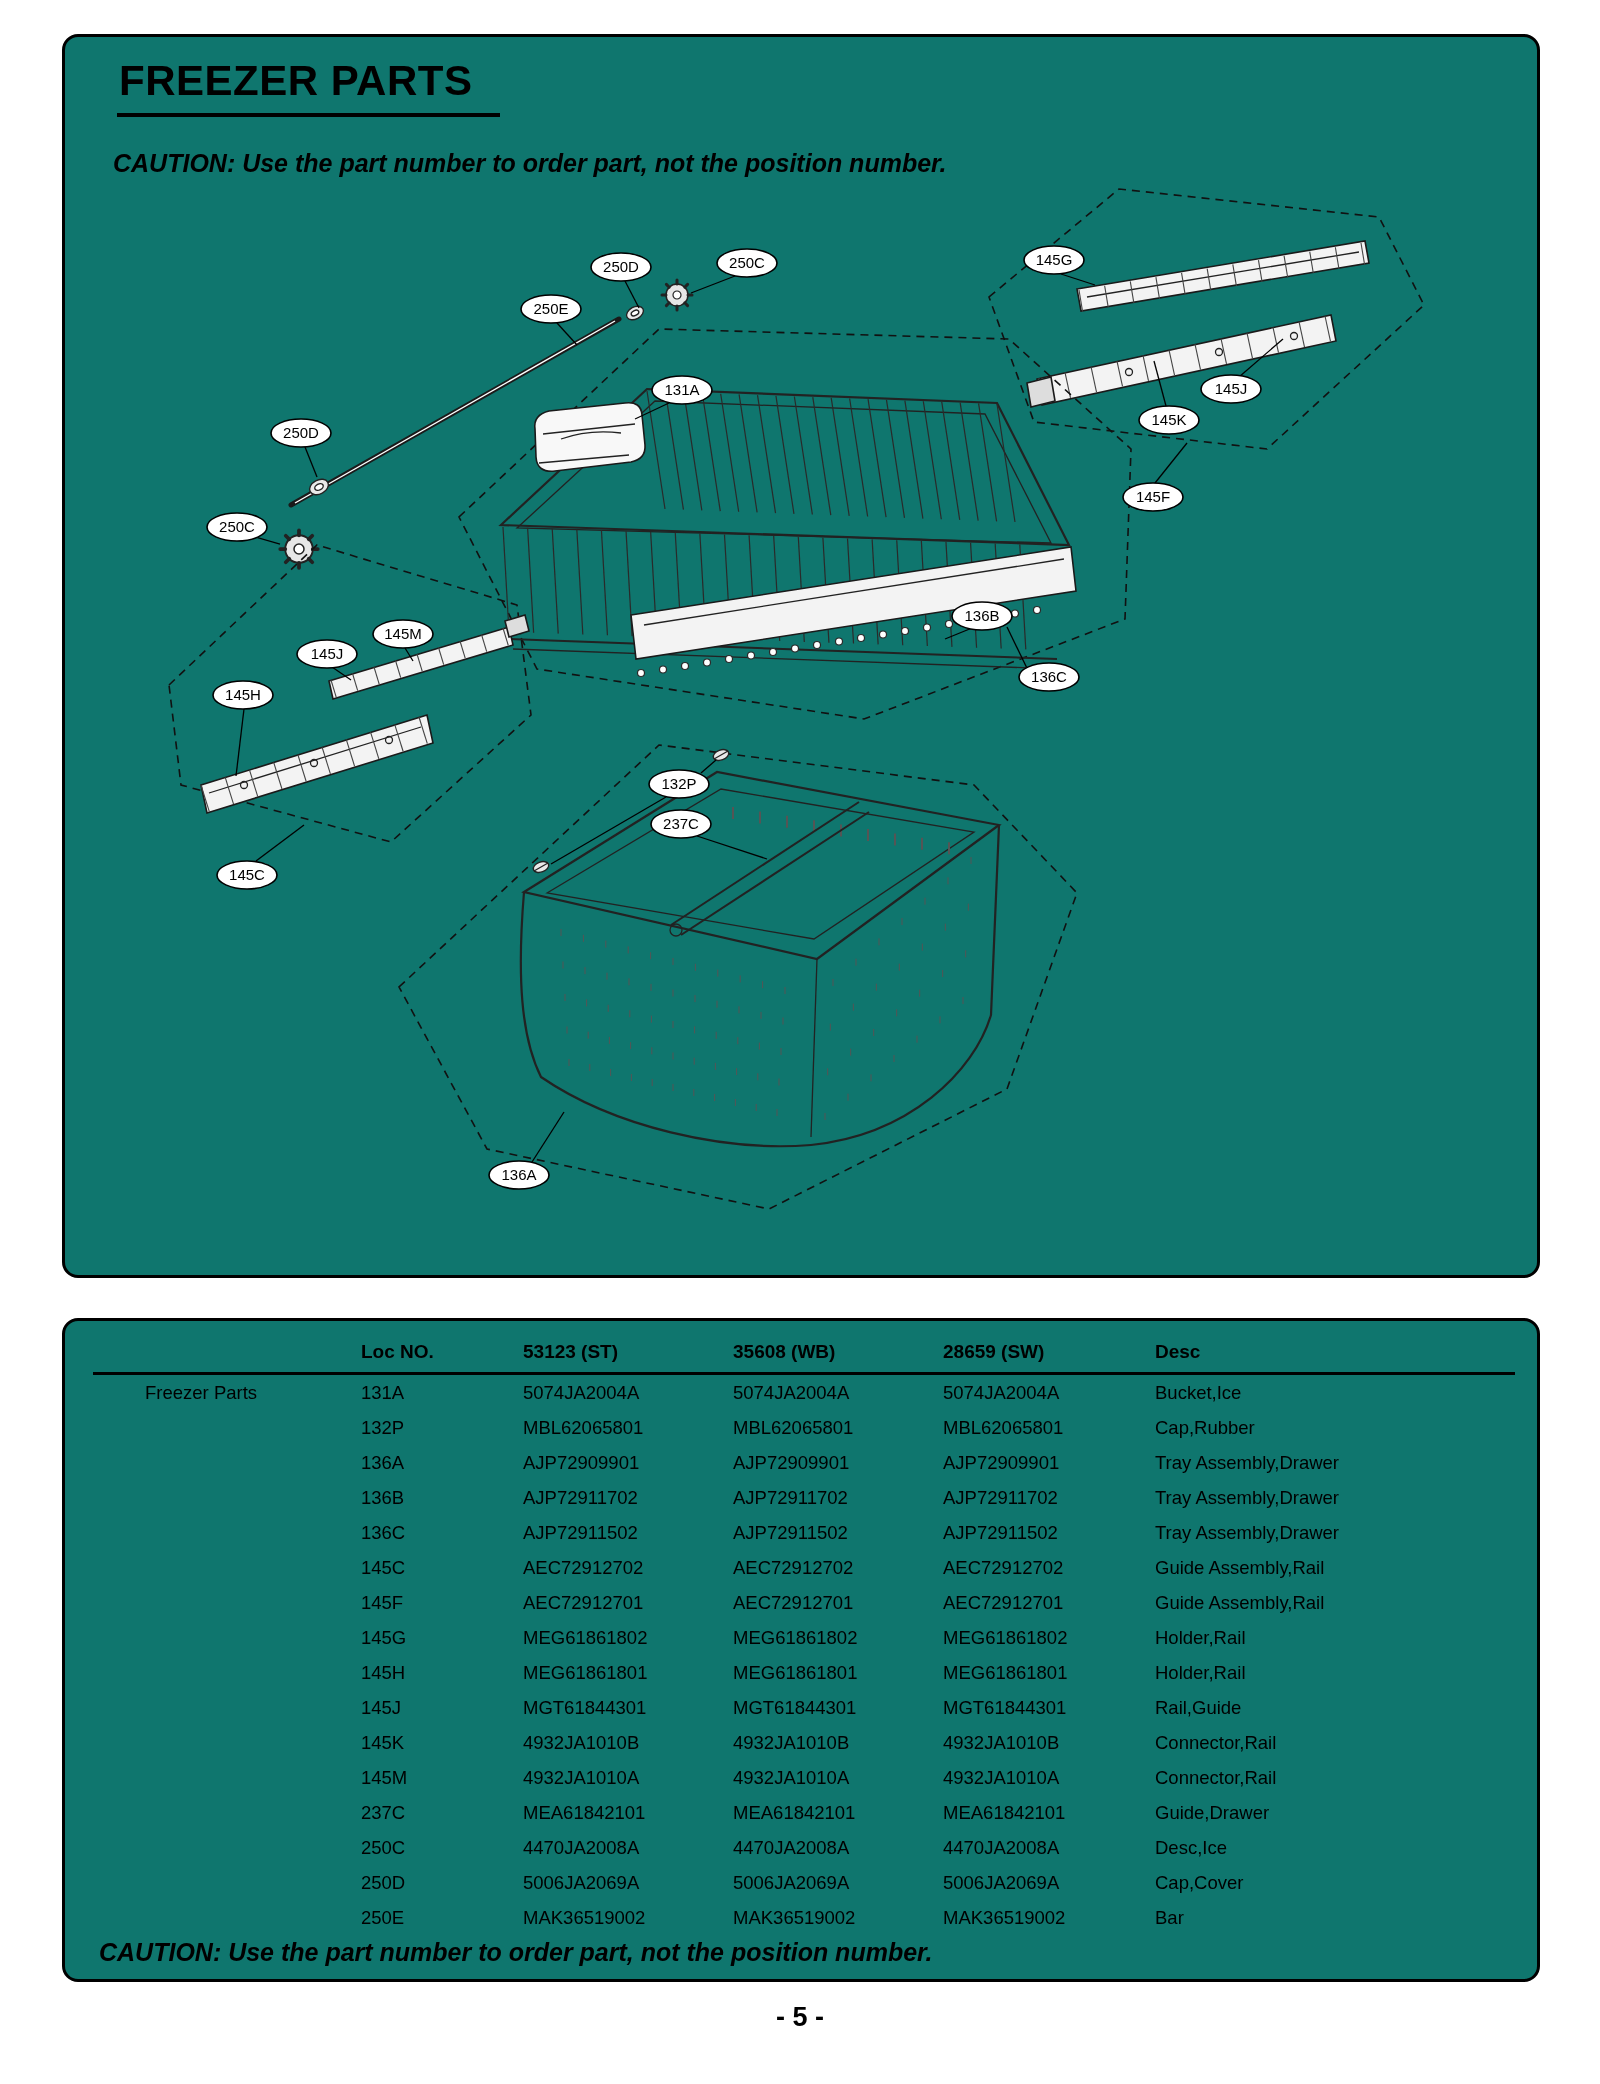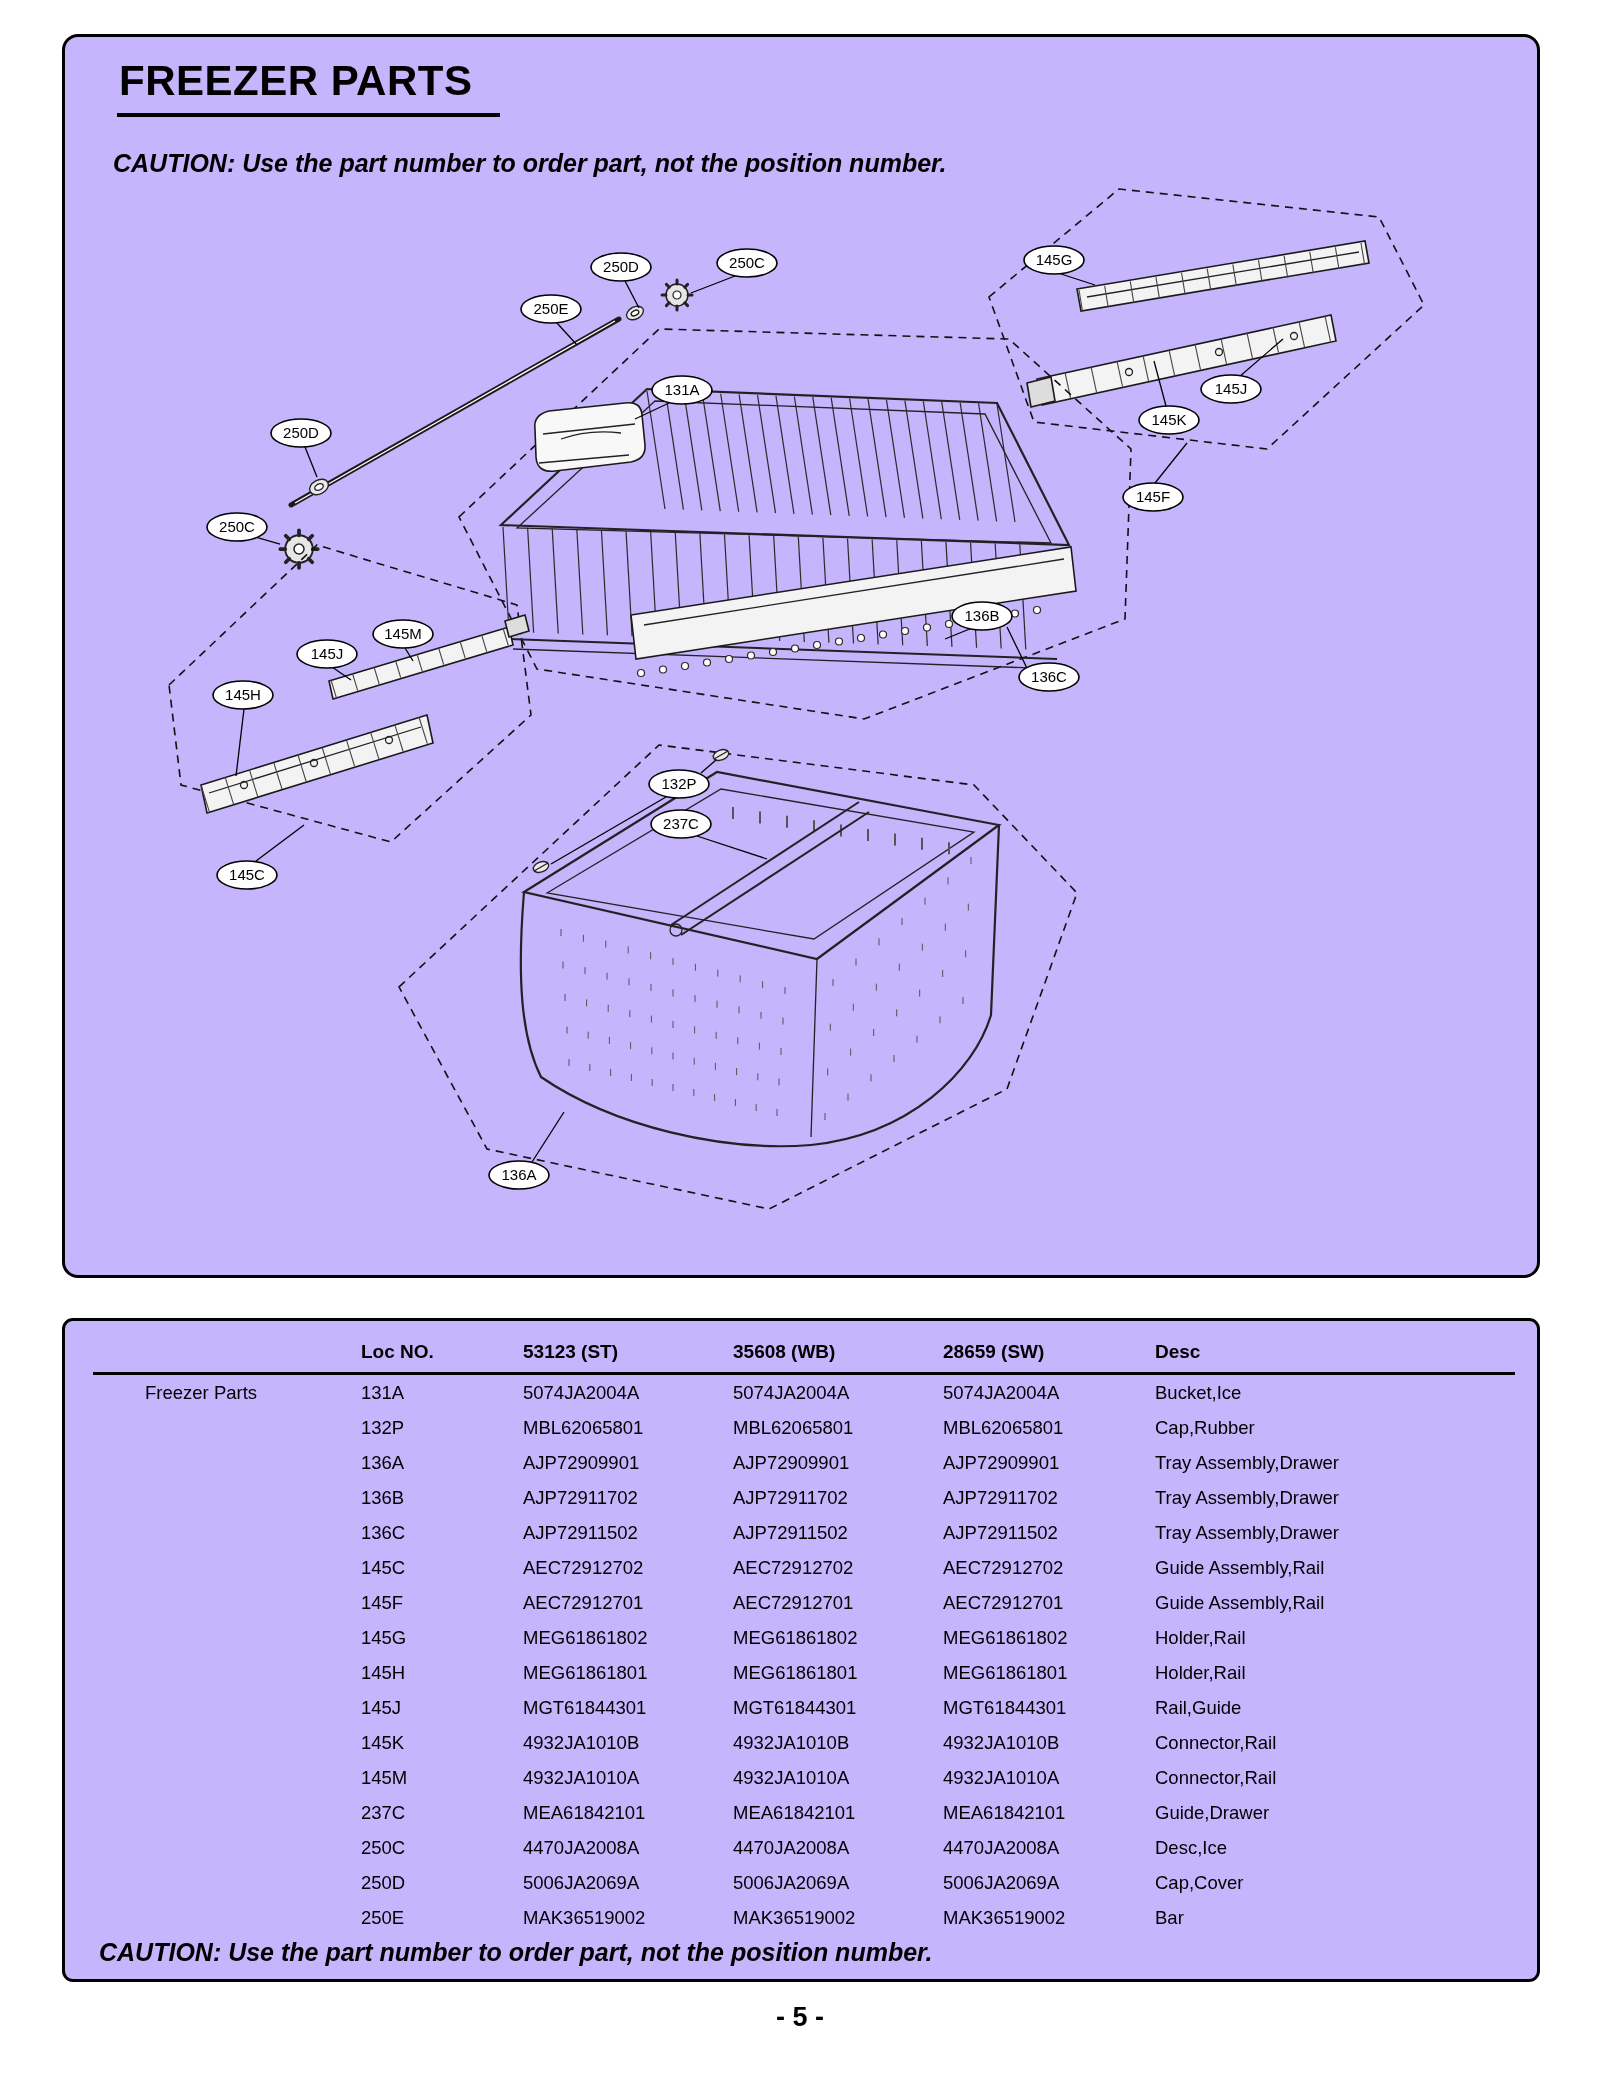--- a/index.html
+++ b/index.html
@@ -2,23 +2,23 @@
 <html><head>
 <meta charset="utf-8">
 <style>
   * { box-sizing: border-box; }
   html, body { margin:0; padding:0; }
   body {
     width:1600px; height:2084px; position:relative; overflow:hidden;
     background:#ffffff; color:#000;
     font-family:"Liberation Sans", sans-serif;
   }
-  .panel { position:absolute; border:3px solid #000; border-radius:16px; background:#c4b5fd; }
+  .panel { position:absolute; border:3px solid #000; border-radius:16px; background:#0f766e; }
   #diagram-panel { left:62px; top:34px; width:1478px; height:1244px; }
-  #table-panel   { left:62px; top:1318px; width:1478px; height:664px;border-radius:11px; }
+  #table-panel   { left:62px; top:1318px; width:1478px; height:664px; }
 
   .page-title {
     position:absolute; left:52px; top:20px;
     font-size:42px; font-weight:bold; letter-spacing:.5px;
     border-bottom:4px solid #000; padding:0 28px 8px 2px; display:inline-block;
   }
   .caution { font-size:25px; font-weight:bold; font-style:italic;margin-top:6px; }
   #caution-top    { position:absolute; left:48px; top:106px; }
   #caution-bottom { position:absolute; left:34px; bottom:12px; }
 

